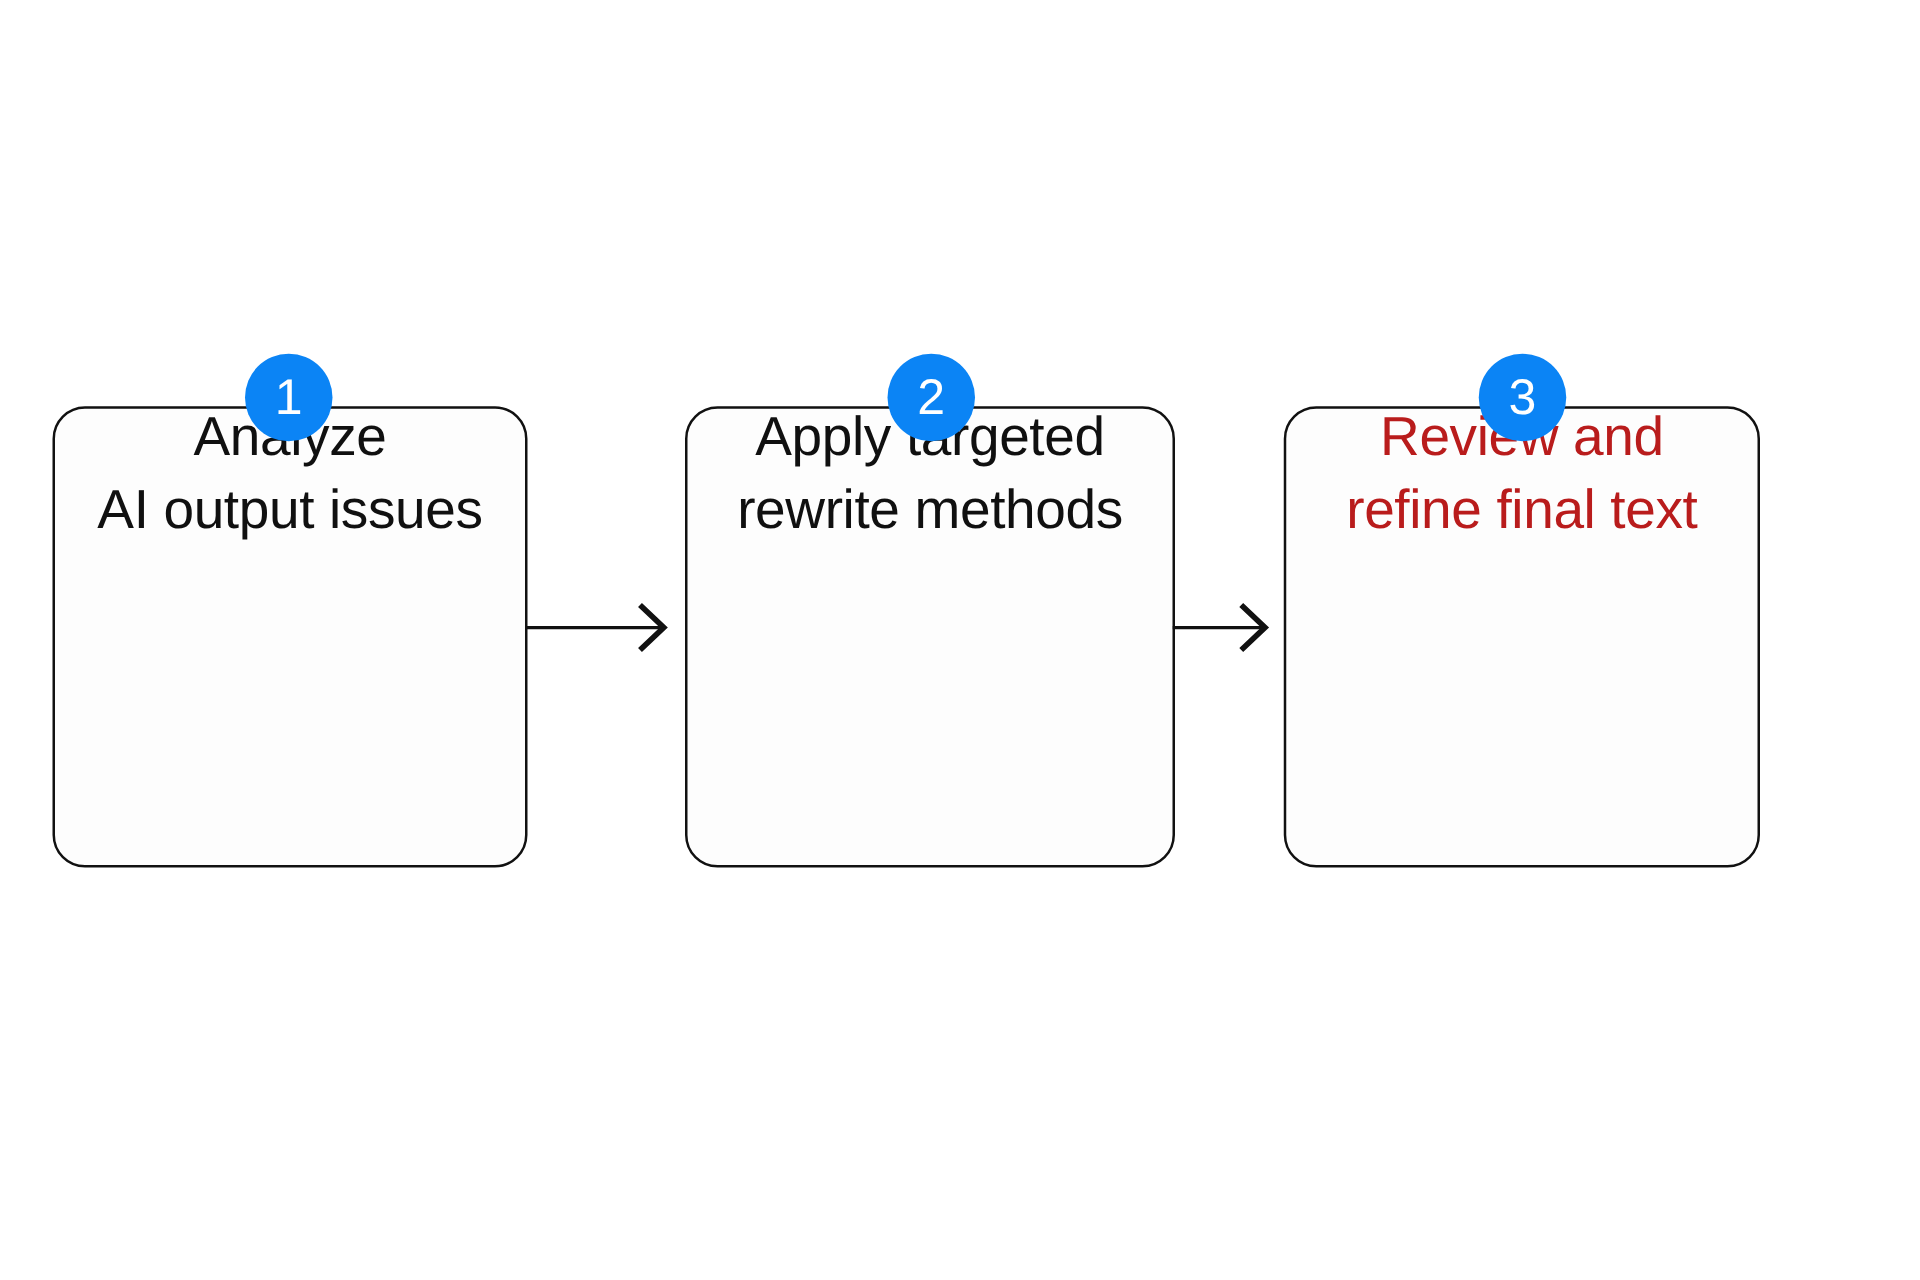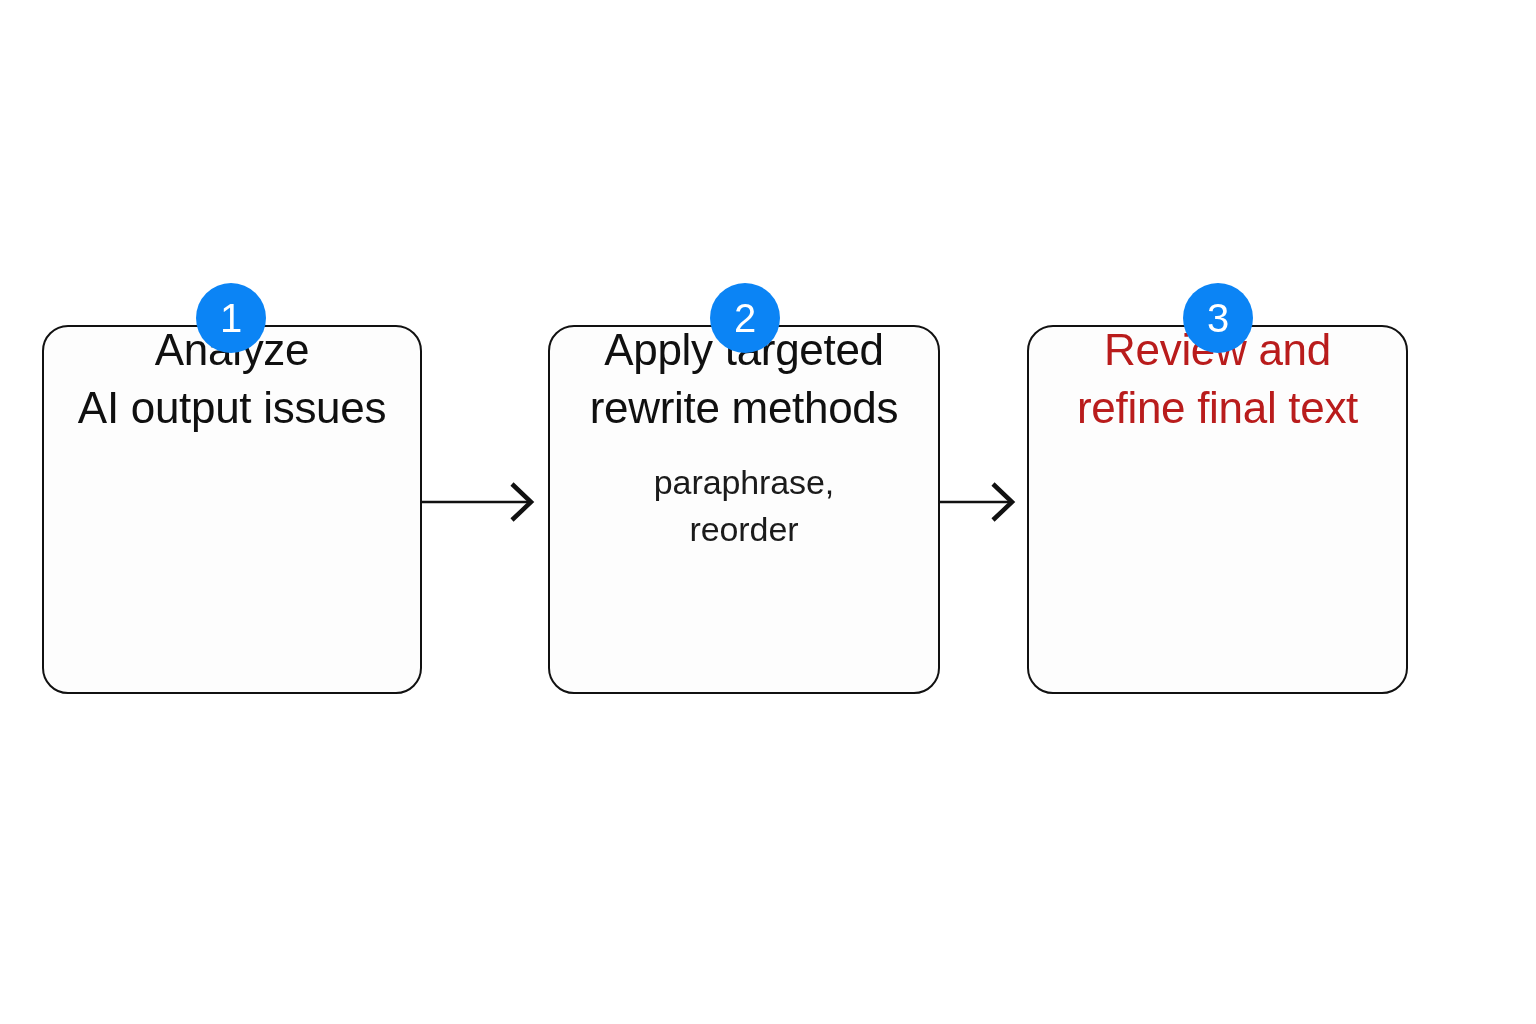--- a/index.html
+++ b/index.html
@@ -113,22 +113,20 @@
       <g fill="none" stroke="#111111" stroke-width="2.6">
         <line x1="0" y1="24" x2="110" y2="24"></line>
         <polyline points="92,6 111,24 92,42" stroke-width="4.5" stroke-linecap="butt" stroke-linejoin="miter"></polyline>
       </g>
     </svg>
   </div>
 
   <div class="step-box" id="step-box-2" style="border-color: rgb(17, 17, 17); background: rgb(253, 253, 253);">
     <div class="step-title" style="color: rgb(16, 16, 16);">Apply targeted
 rewrite methods</div>
-    <div class="step-subtitle">paraphrase,
-reorder</div>
   </div>
   <div class="step-badge" id="step-badge-2" style="background: rgb(11, 132, 245);">
     <span>2</span>
   </div>
 
   <div class="connector-arrow" id="connector-arrow-2">
     <svg viewBox="0 0 92 48" preserveAspectRatio="none" aria-hidden="true">
       <g fill="none" stroke="#111111" stroke-width="2.6">
         <line x1="0" y1="24" x2="73" y2="24"></line>
         <polyline points="55,6 74,24 55,42" stroke-width="4.5" stroke-linecap="butt" stroke-linejoin="miter"></polyline>

